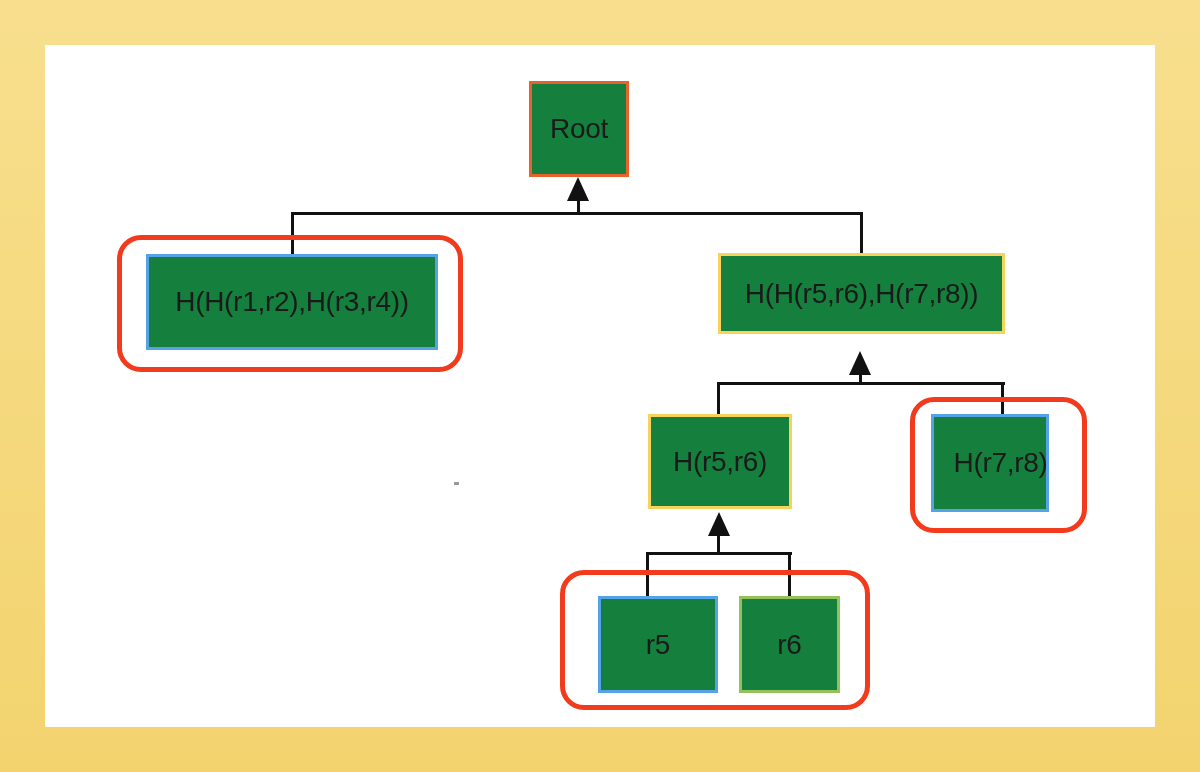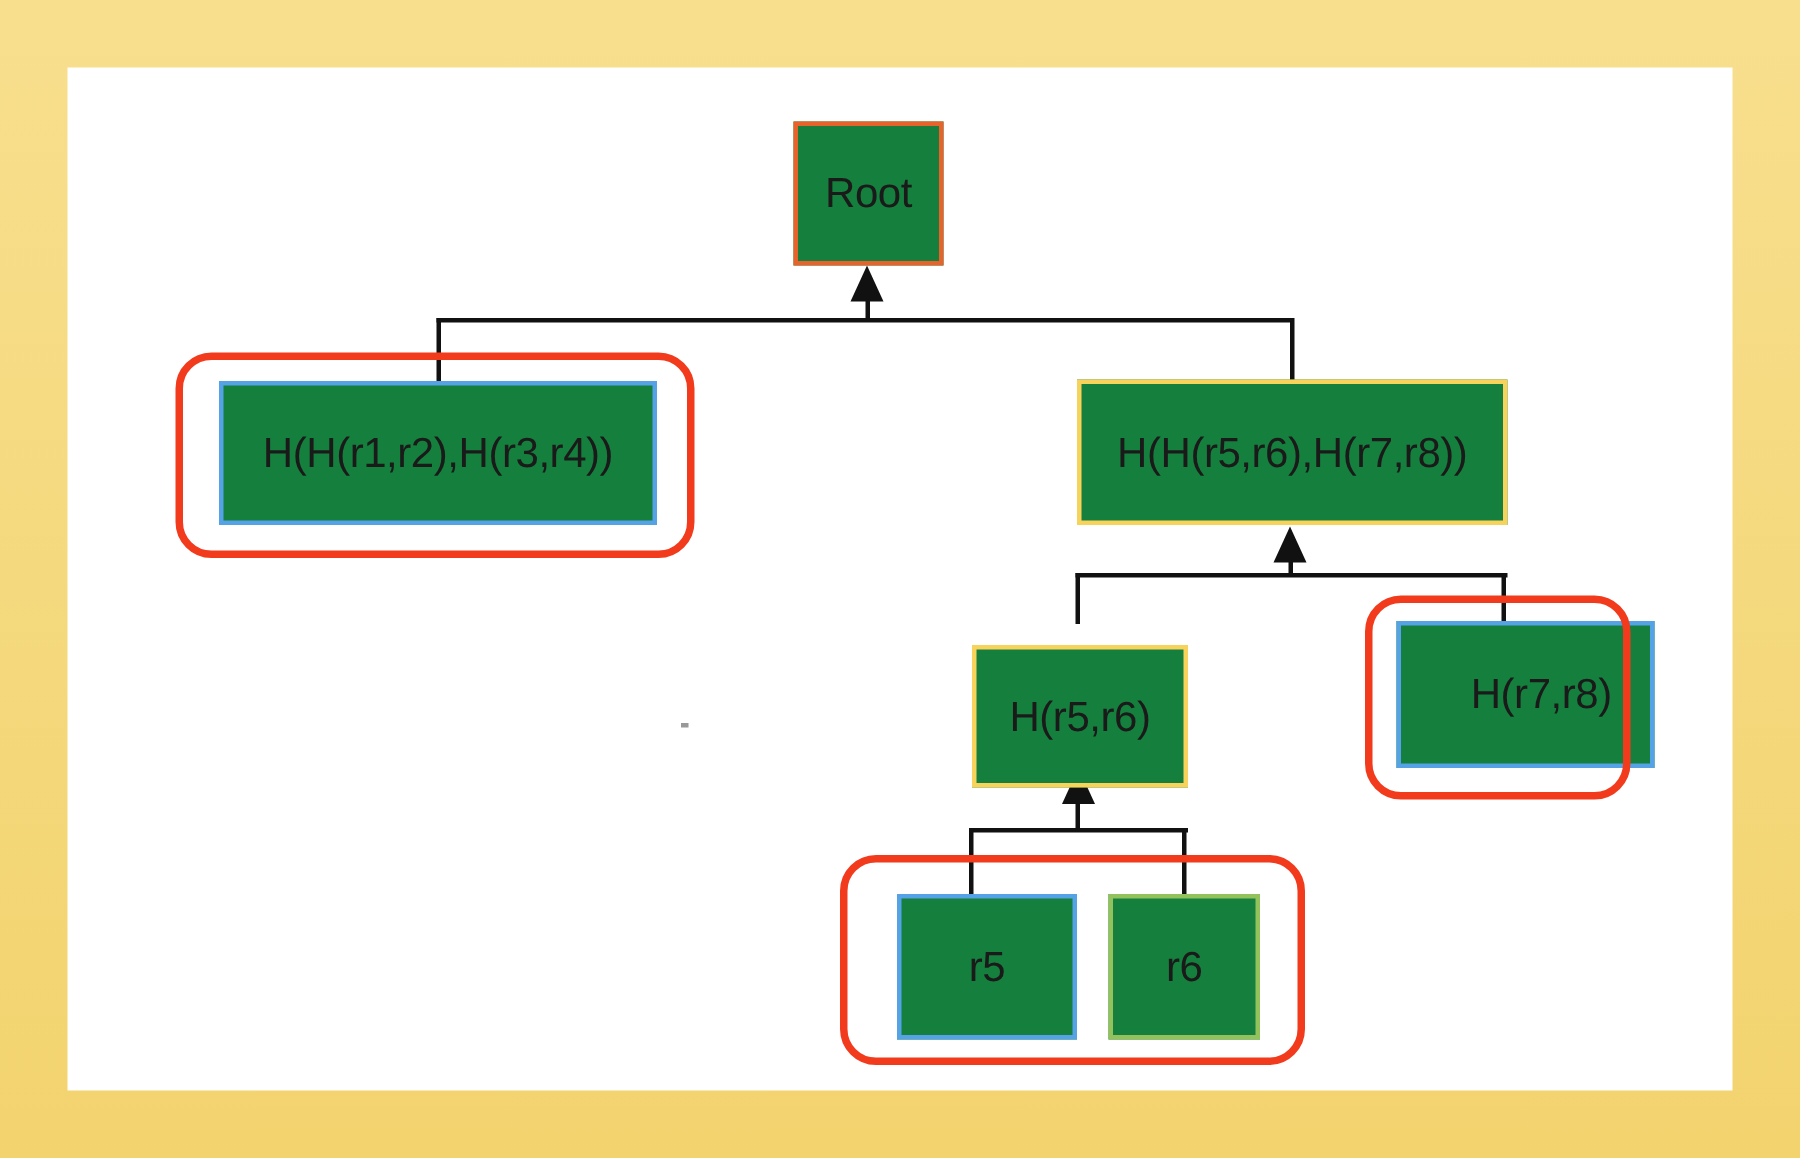--- a/index.html
+++ b/index.html
@@ -39,23 +39,23 @@
     z-index: 2;
     letter-spacing: -0.3px;
   }
   .b-orange { border-color: var(--root-border, #E7632B); }
   .b-blue   { border-color: var(--blue-border, #55A2E6); }
   .b-yellow { border-color: var(--yellow-border, #F7D35C); }
   .b-green  { border-color: var(--green-border, #93C25C); }
 
   #box-root  { left: 529px; top:  81px; width: 100px; height: 96px; }
   #box-left  { left: 146px; top: 254px; width: 292px; height: 96px; }
-  #box-right { left: 718px; top: 253px; width: 287px; height: 97px; }
-  #box-h56   { left: 648px; top: 430px; width: 144px; height: 95px; }
-  #box-h78   { left: 931px; top: 414px; width: 172px; height: 98px; padding-left: 21px; }
+  #box-right { left: 718px; top: 253px; width: 287px; height: 81px; }
+  #box-h56   { left: 648px; top: 414px; width: 144px; height: 95px; }
+  #box-h78   { left: 931px; top: 414px; width: 118px; height: 98px; padding-left: 21px; }
   #box-r5    { left: 598px; top: 596px; width: 120px; height: 97px; }
   #box-r6    { left: 739px; top: 596px; width: 101px; height: 97px; text-align: right; }
 
   .highlight {
     position: absolute;
     box-sizing: border-box;
     border: 5px solid var(--highlight, #F23B1D);
     border-radius: 24px;
     background: transparent;
     z-index: 4;

